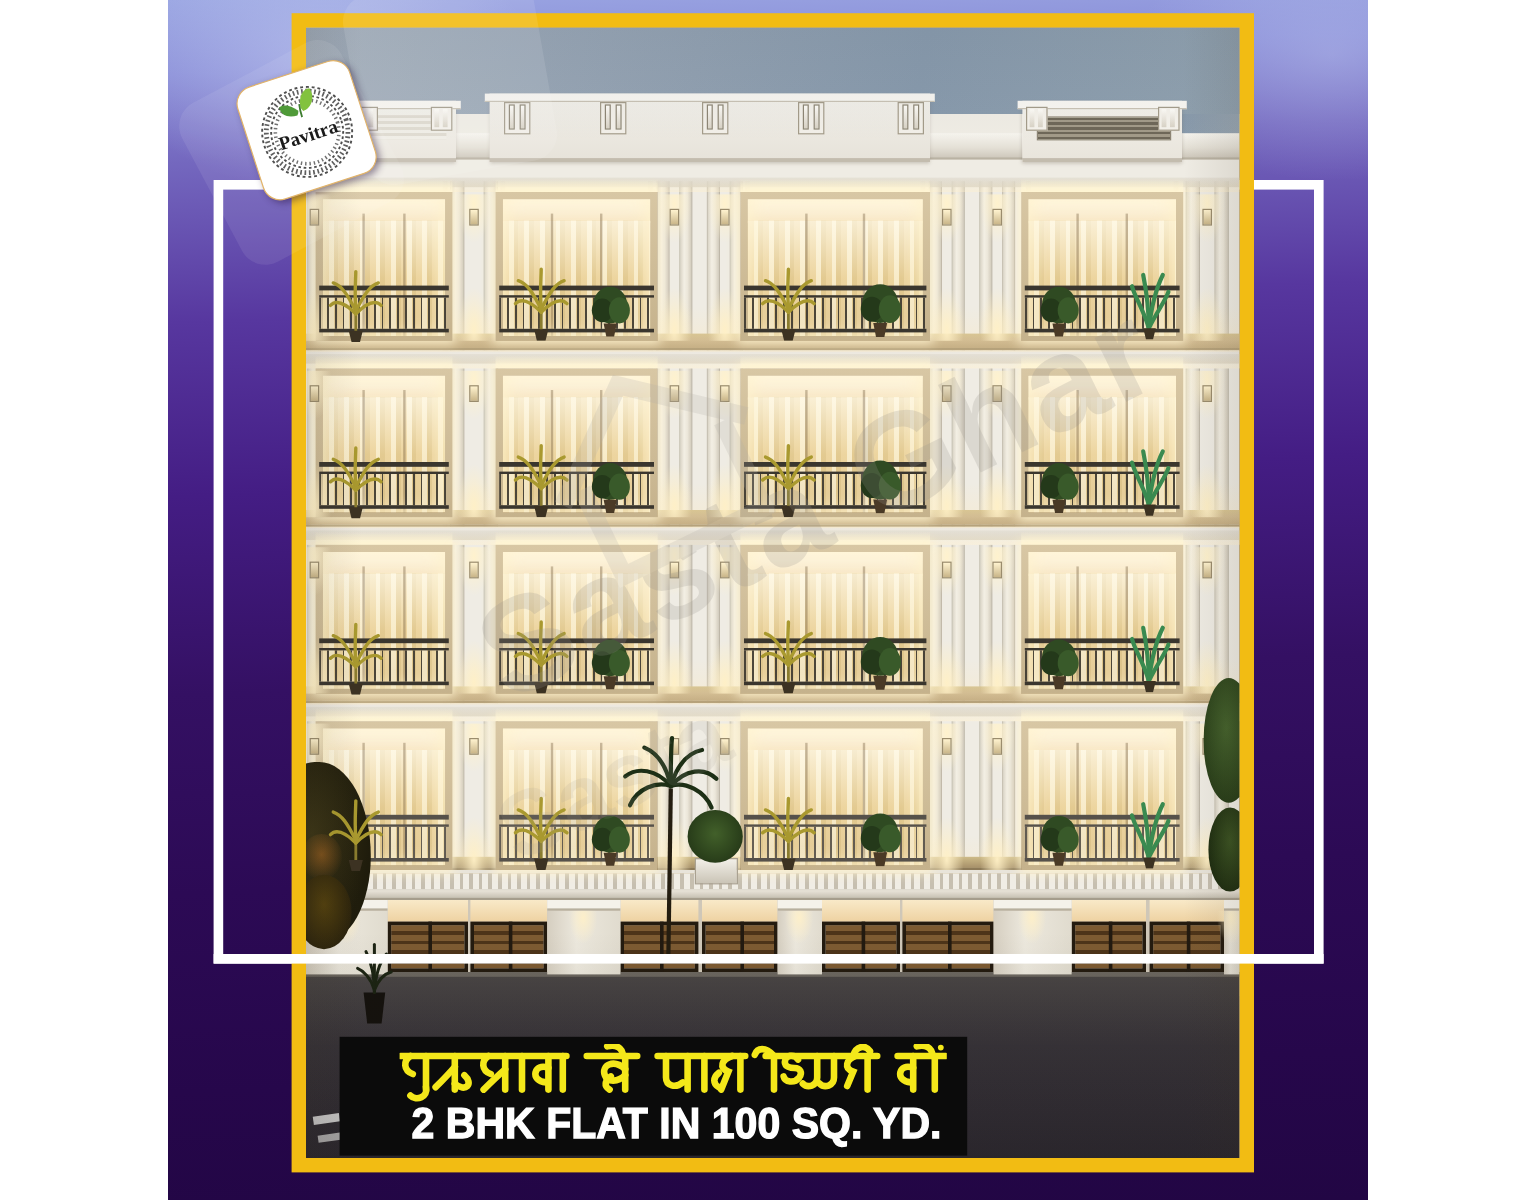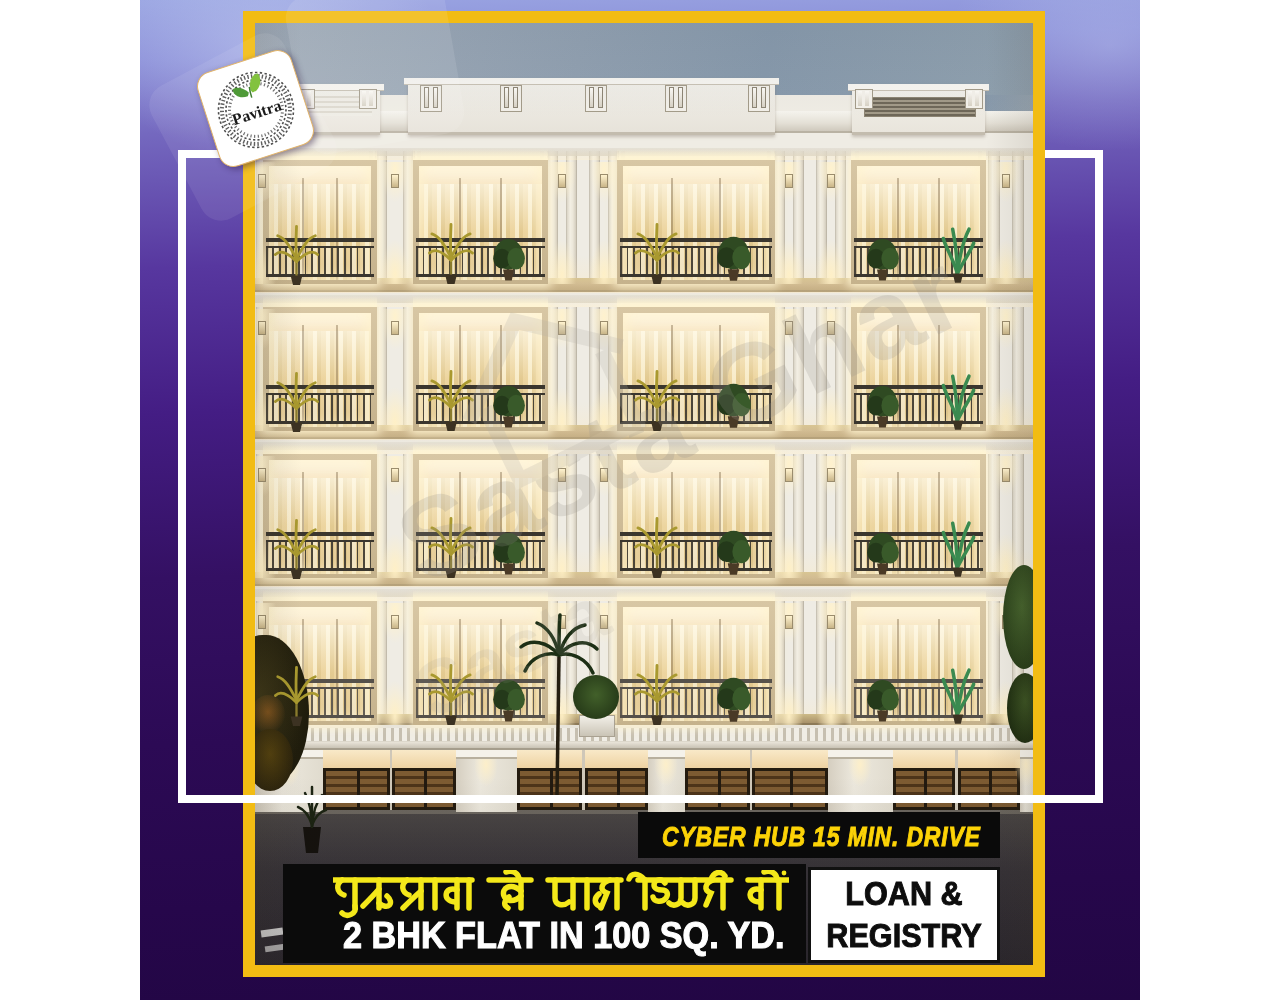--- a/index.html
+++ b/index.html
@@ -682,23 +682,20 @@
   <circle cx="48.5" cy="50" r="26.5" stroke-width="3" stroke-dasharray="1.2 2.4" opacity=".8"></circle>
  </g>
  <path d="M47 31 C42 24 36 21.5 32.5 23.5 C32 30 37 34.5 45 34.5 C46 33.5 46.7 32.3 47 31 Z" fill="#4f9a38"></path>
  <path d="M49.5 29 C50.5 20 56 14.5 61.5 16 C64 24 58.5 32 50.8 32.5 C50.1 31.4 49.7 30.2 49.5 29 Z" fill="#82c23e"></path>
  <path d="M48.3 37 C48.3 33 48.5 30 49.3 26" stroke="#3e7d30" stroke-width="1.5" fill="none"></path>
  <text x="48.5" y="58" text-anchor="middle" font-family="Liberation Serif,serif" font-size="16" font-weight="bold" fill="#1a1a1a">Pavitra</text>
 </svg>
 </div>
 
 
-<div class="a" style="left:498px;top:812px;width:362px;height:46px;background:#0a0a0a;z-index:59;">
- <div style="position:absolute;left:24px;top:9px;font-weight:bold;font-style:italic;font-size:28px;color:#fcd307;-webkit-text-stroke:1px #fcd307;transform:scaleX(.82);transform-origin:0 0;white-space:nowrap;letter-spacing:1px;">CYBER HUB 15 MIN. DRIVE</div>
-</div>
 
 <div class="a" style="left:143px;top:864px;width:523px;height:99px;background:#0b0b0b;z-index:60;">
 <svg style="position:absolute;left:50px;top:6px" width="456" height="52" viewBox="0 0 456 52">
 <g stroke="#f4e81a" stroke-width="5.5" fill="none" stroke-linecap="round">
 
 <path d="M1 10 L139 10"></path>
 <path d="M9 10 C3 14 3 22 11 25"></path>
 <path d="M22 10 L22 38"></path>
 <path d="M22 36 C24 44 14 48 9 43"></path>
 <path d="M46 10 L46 38"></path>
@@ -741,16 +738,12 @@
 <path d="M428 20 C416 15 412 31 426 32"></path>
 <path d="M446 10 L446 38"></path>
 <path d="M444 10 C444 3 438 0 431 2"></path>
 </g>
 <circle cx="451" cy="3" r="2.4" fill="#f4e81a"></circle>
 </svg>
 
  <div style="position:absolute;left:60px;top:51px;font-weight:bold;font-size:36px;color:#ffffff;-webkit-text-stroke:1.1px #ffffff;transform:scaleX(.95);transform-origin:0 0;white-space:nowrap;">2 BHK FLAT IN 100 SQ. YD.</div>
 </div>
 
-<div class="a" style="left:668px;top:867px;width:192px;height:96px;background:#ffffff;border:3px solid #111;box-sizing:border-box;z-index:60;">
- <div style="position:absolute;left:0;top:4px;width:100%;text-align:center;font-weight:bold;font-size:34px;color:#0d0d0d;-webkit-text-stroke:1px #0d0d0d;transform:scaleX(.9);">LOAN &amp;</div>
- <div style="position:absolute;left:0;top:46px;width:100%;text-align:center;font-weight:bold;font-size:34px;color:#0d0d0d;-webkit-text-stroke:1px #0d0d0d;transform:scaleX(.9);">REGISTRY</div>
-</div>
 </div>
 </body></html>

